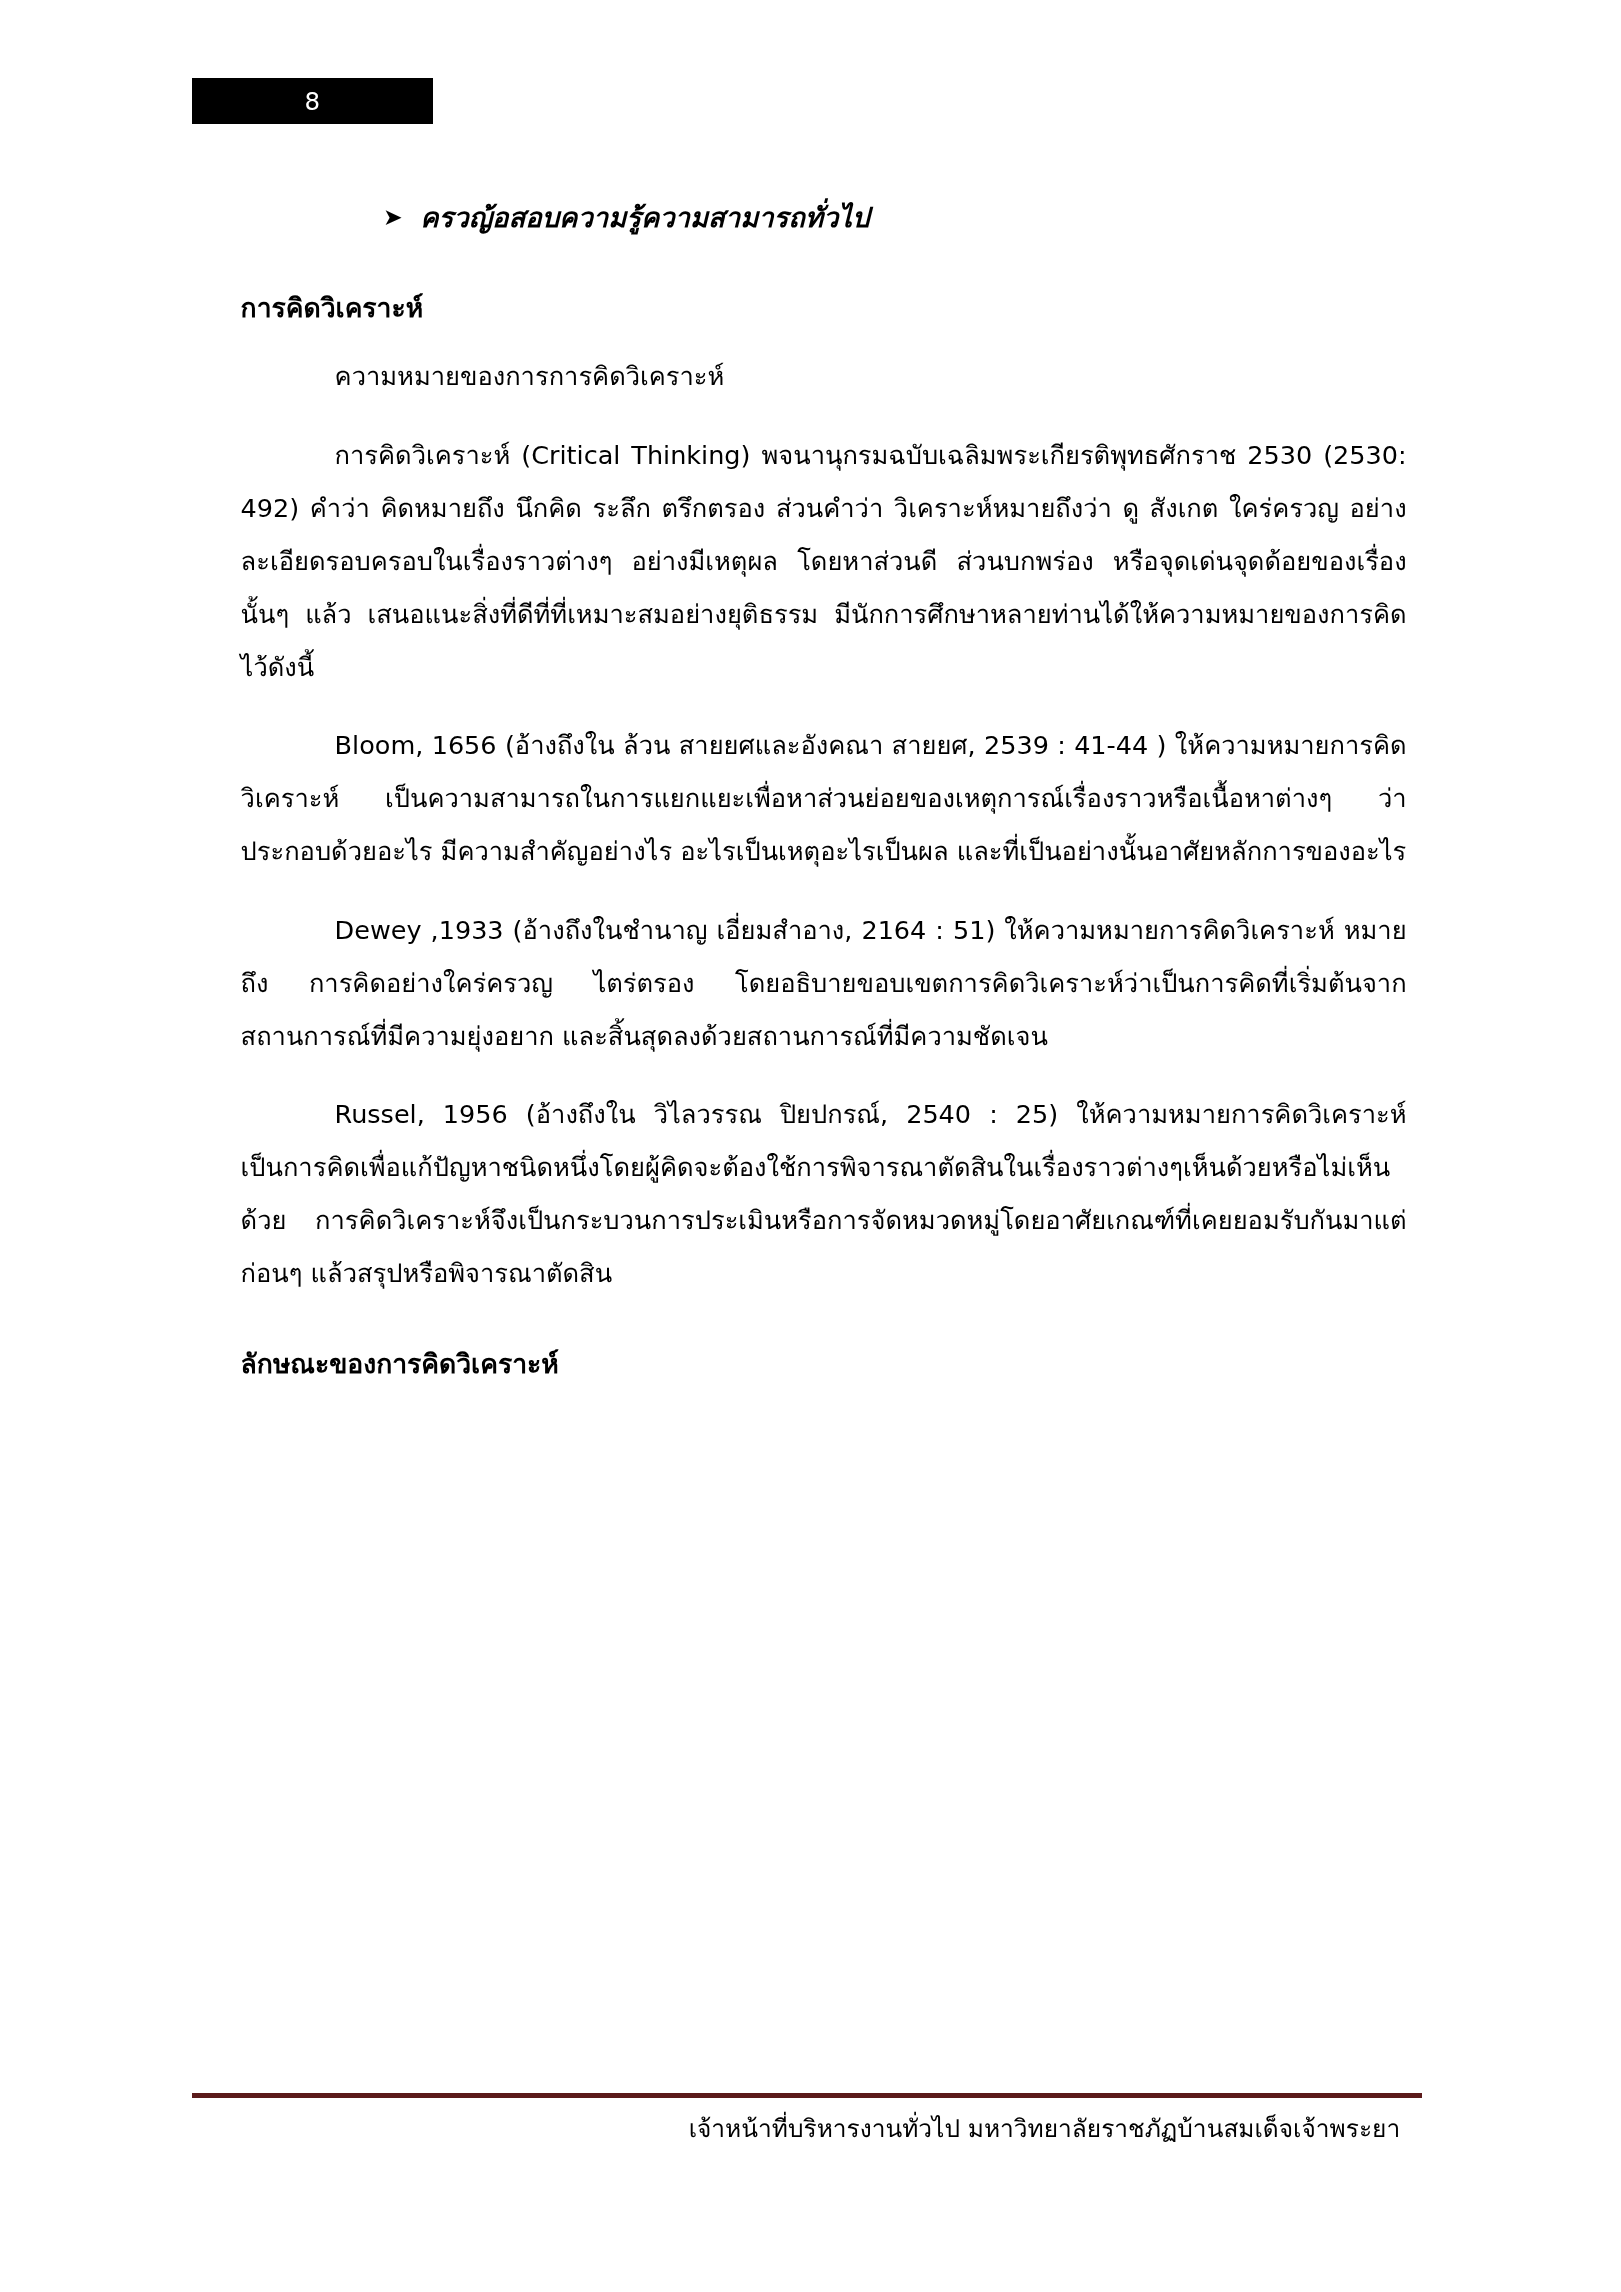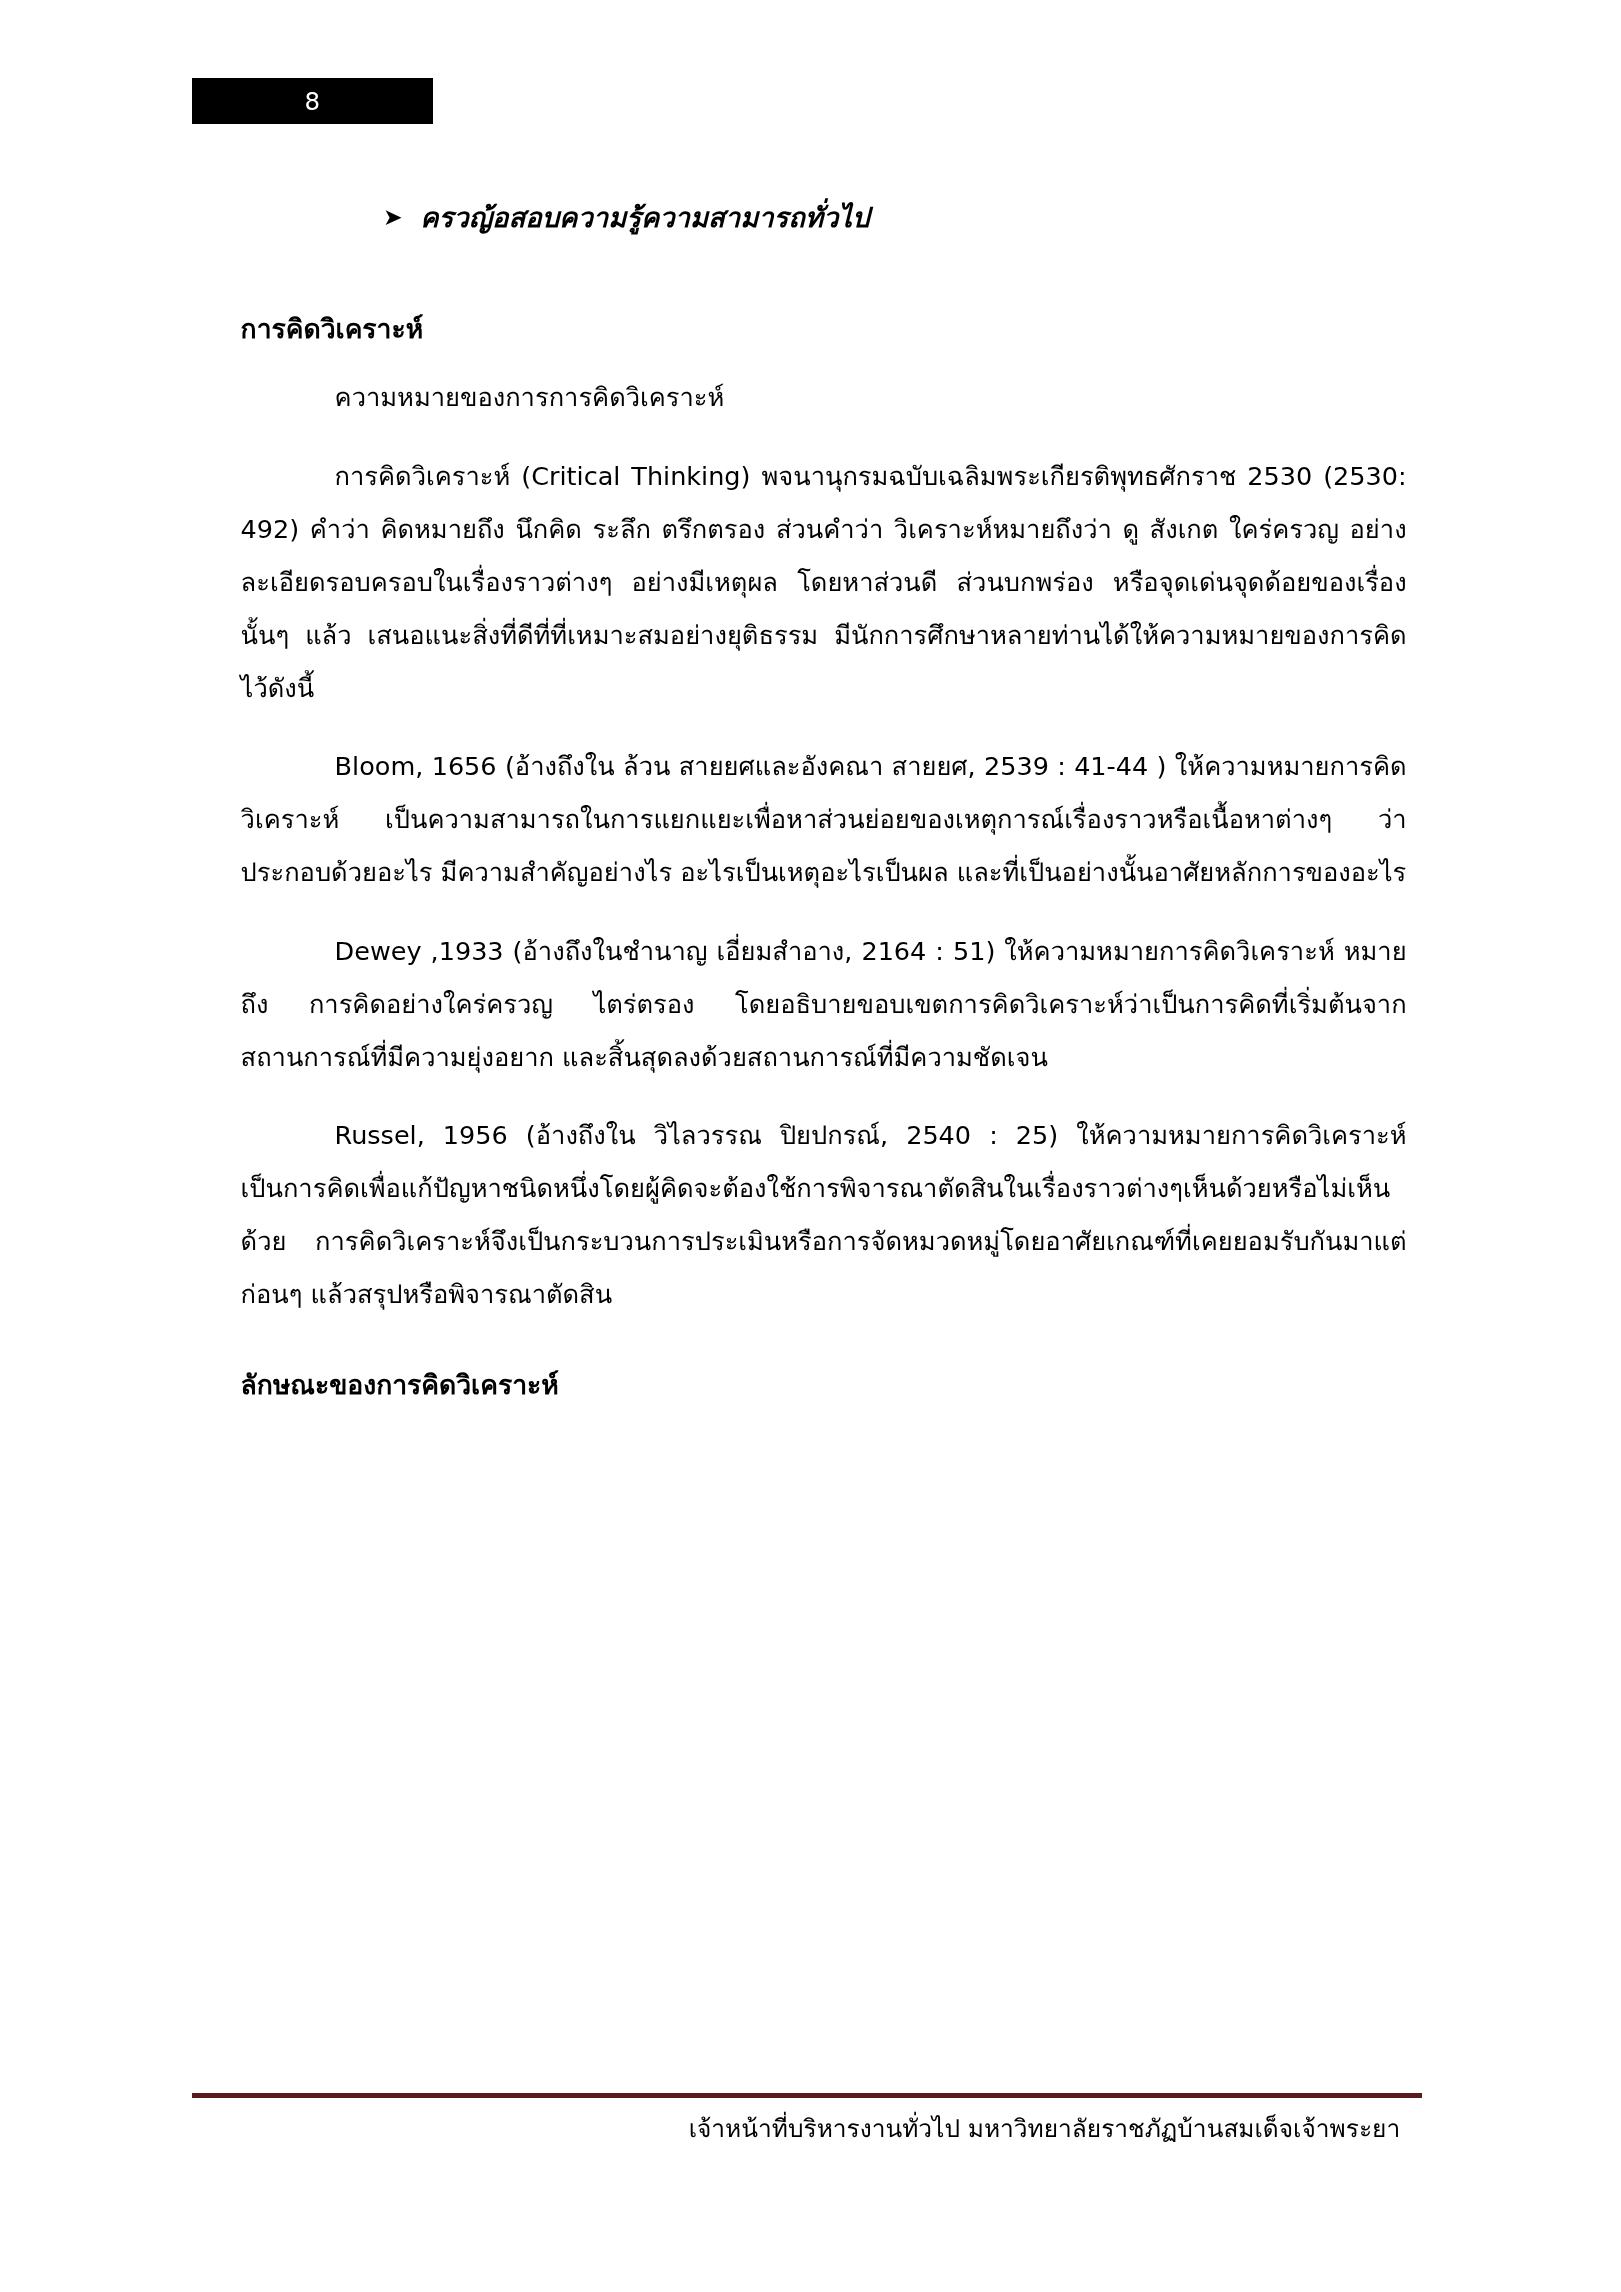--- a/index.html
+++ b/index.html
@@ -87,21 +87,21 @@
   .title-box-text {
     font-size: 27.4px;
     font-weight: bold;
     text-align: center;
   }
 
   
   .section-heading {
     font-size: 26.5px;
     font-weight: bold;
-    margin-top: 71px;
+    margin-top: 50px;
     margin-left: 19.6px;
   }
   .section-heading.tight {
     margin-top: 43px;
   }
 
   
   .para {
     font-size: 25.5px;
     line-height: 53px;

